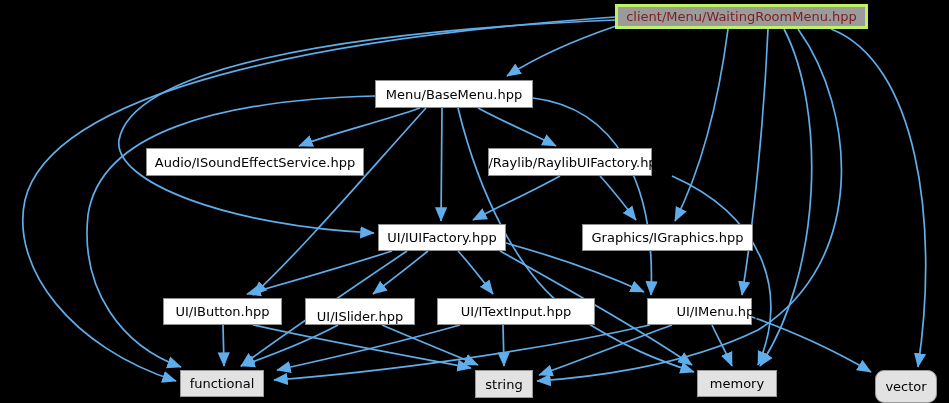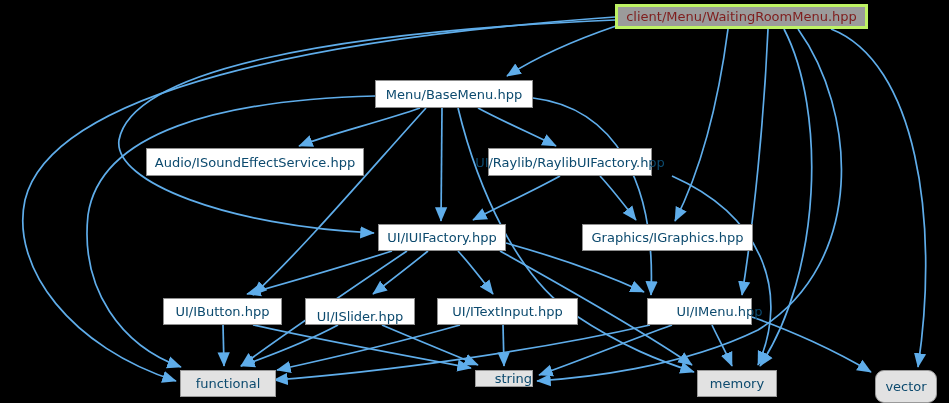--- a/index.html
+++ b/index.html
@@ -1,20 +1,20 @@
 <!DOCTYPE html>
 <html><head>
 <meta charset="utf-8">
 <style>
   html,body{margin:0;padding:0;background:#000;}
   #canvas{position:relative;width:949px;height:403px;background:#000;overflow:hidden;
           font-family:"DejaVu Sans","Liberation Sans",sans-serif;}
   #edges{position:absolute;left:0;top:0;width:949px;height:403px;}
   .node{position:absolute;box-sizing:border-box;display:flex;align-items:center;justify-content:center;
-        font-size:13px;white-space:nowrap;color:#0c4a6e;cursor:default;}
+        font-size:13px;white-space:nowrap;color:#000000;cursor:default;}
   .node.root{background:#9b9b9b;border:3px solid #bef264;color:#7f1d1d;}
   .node.file{background:#ffffff;border:1px solid #8f8f8f;}
   .node.std{background:#e2e2e2;border:1px solid #9a9a9a;}
   .edge-path{fill:none;stroke-width:1.7px;}
 </style>
 </head>
 <body>
 
 <div id="canvas">
   <svg id="edges" width="949" height="403" viewBox="0 0 949 403">
@@ -78,30 +78,30 @@
       </div>
       <div class="node file" style="left: 582px; top: 224px; width: 171px; height: 27px;">
         <span>Graphics/IGraphics.hpp</span>
       </div>
       <div class="node file" style="left: 163px; top: 298px; width: 119px; height: 27px;">
         <span>UI/IButton.hpp</span>
       </div>
       <div class="node file" style="left: 305px; top: 298px; width: 110px; height: 27px; align-items: flex-end;">
         <span>UI/ISlider.hpp</span>
       </div>
-      <div class="node file" style="left: 437px; top: 298px; width: 141px; height: 27px;">
+      <div class="node file" style="left: 437px; top: 298px; width: 158px; height: 27px;">
         <span>UI/ITextInput.hpp</span>
       </div>
       <div class="node file" style="left: 647px; top: 298px; width: 105px; height: 27px; padding-left: 40px;">
         <span>UI/IMenu.hpp</span>
       </div>
-      <div class="node std" style="left: 180px; top: 370px; width: 96px; height: 27px; align-items: center;">
+      <div class="node std" style="left: 180px; top: 370px; width: 84px; height: 27px; align-items: center;">
         <span>functional</span>
       </div>
-      <div class="node std" style="left: 475px; top: 370px; width: 58px; height: 17px; justify-content: flex-end;">
+      <div class="node std" style="left: 475px; top: 370px; width: 58px; height: 28px;">
         <span>string</span>
       </div>
       <div class="node std" style="left: 697px; top: 370px; width: 80px; height: 27px; align-items: center;">
         <span>memory</span>
       </div>
       <div class="node std" style="left: 875px; top: 370px; width: 62px; height: 33px; border-radius: 9px;">
         <span>vector</span>
       </div>
     </div>
 </div>

